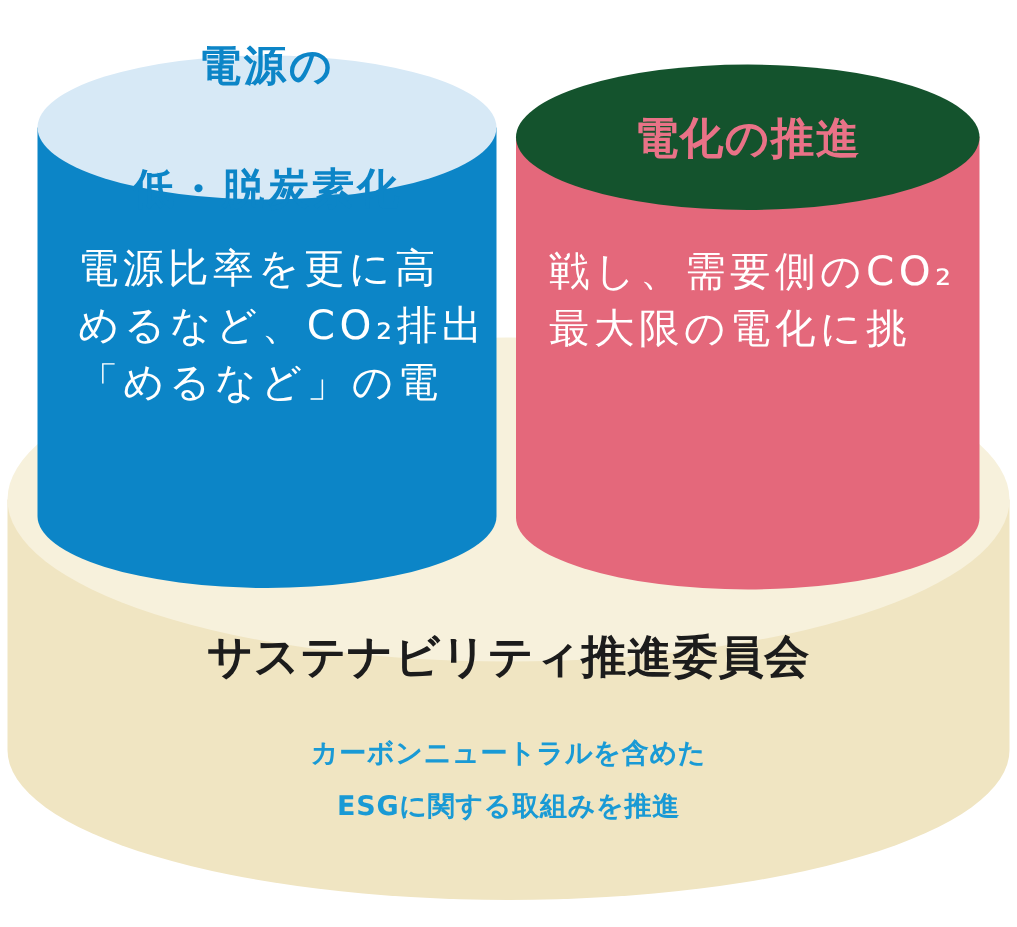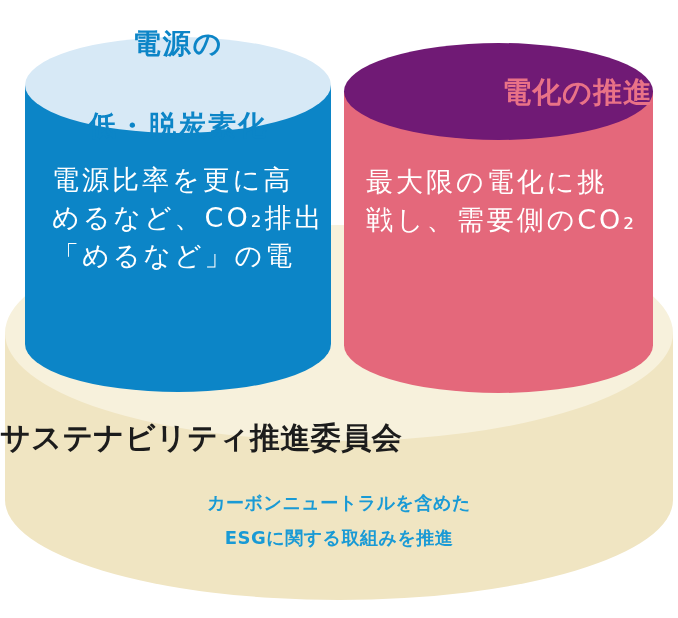--- a/index.html
+++ b/index.html
@@ -31,32 +31,32 @@
   .cyl-cap{
     position:absolute;border-radius:50%;
     display:flex;flex-direction:column;justify-content:center;align-items:center;
     text-align:center;font-weight:bold;
   }
   .blue-cap{
     left:25px;top:37px;width:306px;height:96px;background:#d7e9f6;
     color:#0c85c7;font-size:28px;line-height:38px;letter-spacing:2px;gap:44px;
   }
   .pink-cap{
-    left:344px;top:43px;width:309px;height:97px;background:#701a75;
-    color:#e97287;font-size:29px;line-height:34px;letter-spacing:1px;align-items:flex-end;
+    left:344px;top:43px;width:309px;height:97px;background:#14532d;
+    color:#e97287;font-size:29px;line-height:34px;letter-spacing:1px;
   }
   .cyl-text{
     position:absolute;color:#ffffff;font-size:27px;line-height:38px;
     letter-spacing:3px;white-space:nowrap;
   }
   .blue-text{left:52px;top:161px;}
   .pink-text{left:366px;top:163px;}
   
   .committee-title{
-    position:absolute;left:0;top:418px;width:678px;
+    position:absolute;left:0;top:418px;width:678px;text-align:center;
     color:#1c1c1c;font-size:30px;font-weight:bold;letter-spacing:0.5px;
   }
   .committee-sub{
     position:absolute;left:0;top:485px;width:678px;text-align:center;
     color:#199ad5;font-size:18px;font-weight:bold;line-height:35px;
     letter-spacing:0.5px;
   }
 </style>
 </head>
 <body>
@@ -75,22 +75,22 @@
     <div>電源比率を更に高</div>
     <div>めるなど、CO₂排出</div>
     <div>「めるなど」の電</div>
   </div>
 
   <div class="cyl-body pink-body"></div>
   <div class="cyl-cap pink-cap">
     <div>電化の推進</div>
   </div>
   <div class="cyl-text pink-text">
+    <div>戦し、需要側のCO₂</div>
     <div>最大限の電化に挑</div>
-    <div>戦し、需要側のCO₂</div>
   </div>
 
   <div class="committee-title">サステナビリティ推進委員会</div>
   <div class="committee-sub">
     <div>カーボンニュートラルを含めた</div>
     <div>ESGに関する取組みを推進</div>
   </div>
 
 </div>
 

